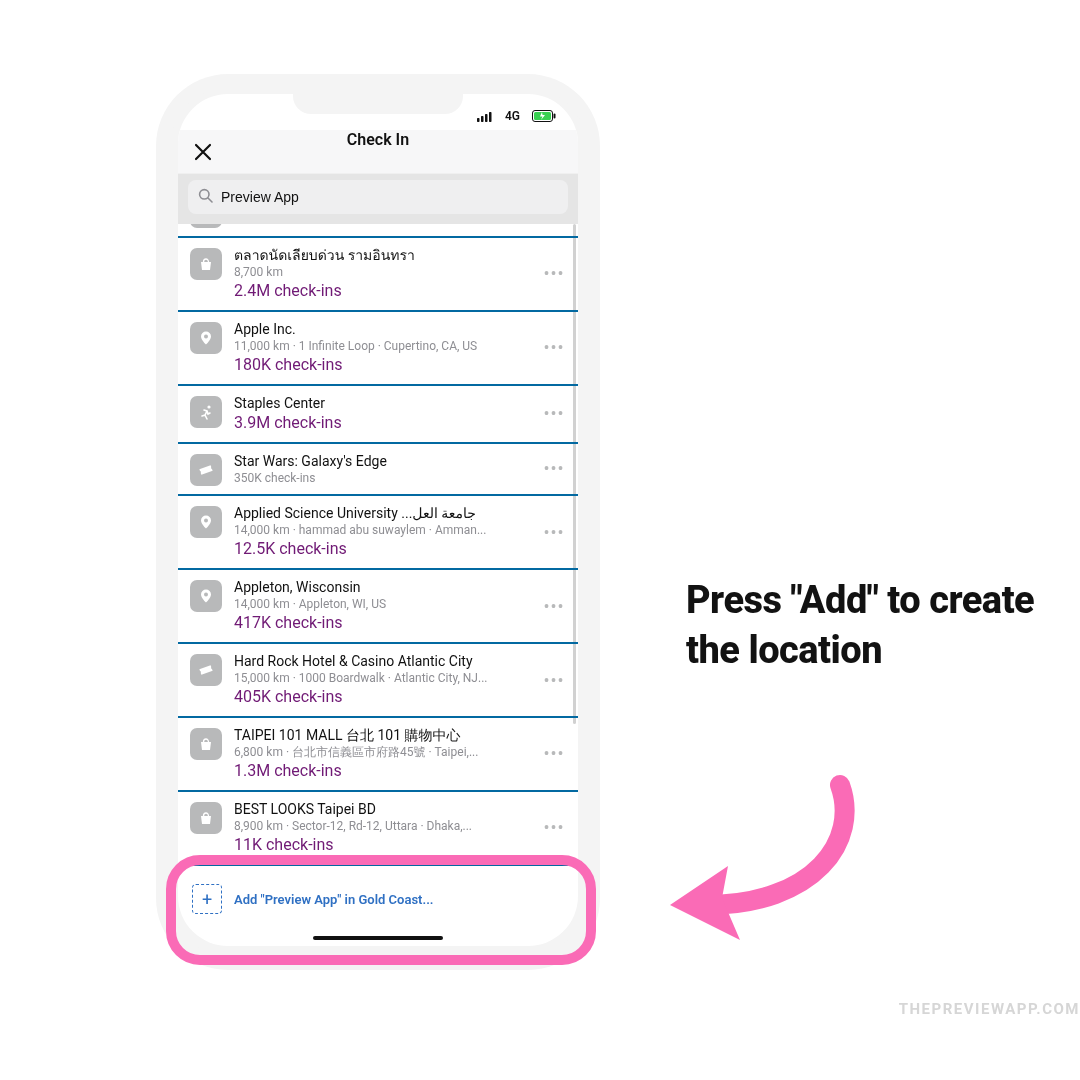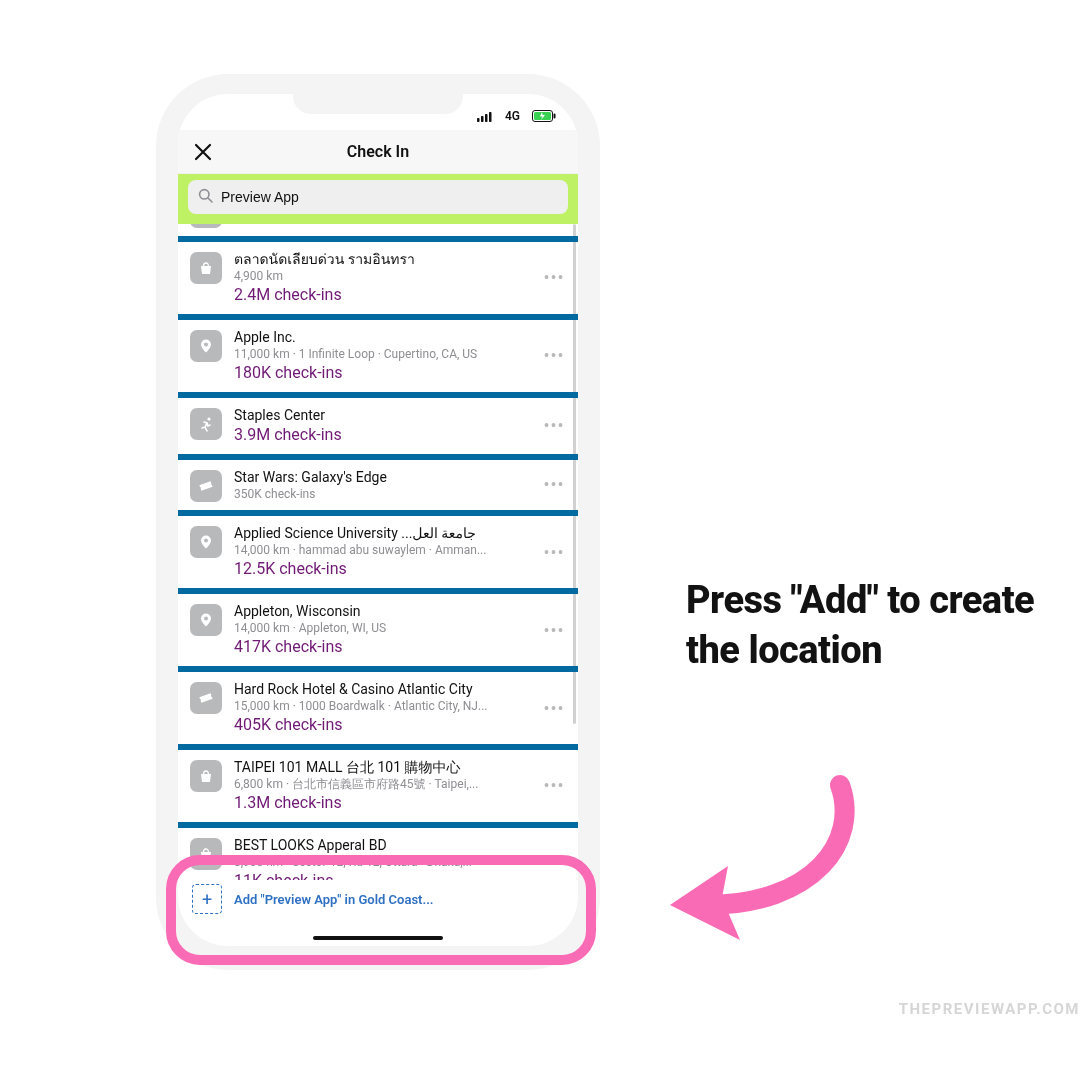--- a/index.html
+++ b/index.html
@@ -67,42 +67,41 @@
     font-weight: 600;
     color: #111;
   }
   .signal-icon svg, .battery-icon svg { display: block; }
 
   
   .nav-bar {
     height: 44px;
     background: #f7f7f8;
     display: flex;
-    align-items: center;
     justify-content: center;
     position: relative;
     border-bottom: 1px solid #f0f0f0;
   }
   .nav-close {
     position: absolute;
     left: 14px;
     top: 50%;
     transform: translateY(-50%);
     width: 22px; height: 22px;
     cursor: pointer;
   }
   .nav-title {
     font-size: 16px;
     font-weight: 600;
     color: #111;
   }
 
   
   .search-wrap {
-    background: #bef264;
+    background: #e5e5e5;
     padding: 6px 10px 10px;
   }
   .search-field {
     background: #efeff0;
     border-radius: 8px;
     height: 34px;
     display: flex;
     align-items: center;
     padding: 0 10px;
     gap: 8px;
@@ -123,21 +122,21 @@
     top: 130px;
     bottom: 66px;
     overflow: hidden;
     background: #fff;
   }
   .row {
     display: flex;
     align-items: flex-start;
     gap: 12px;
     padding: 8px 12px;
-    border-bottom: 6px solid #0369a1;
+    border-bottom: 2px solid #0369a1;
     position: relative;
   }
   .row.partial-top {
     padding-top: 0;
     margin-top: -30px;
   }
   .row-icon {
     width: 32px; height: 32px;
     background: #b8b9ba;
     border-radius: 7px;
@@ -346,21 +345,21 @@
 
       <div class="row">
         <div class="row-icon">
           <svg width="16" height="16" viewBox="0 0 16 16">
               <path d="M3 6 h10 l-1 8 h-8 Z" fill="#fff"></path>
               <path d="M5.5 6 a2.5 3 0 0 1 5 0" fill="none" stroke="#fff" stroke-width="1.3"></path>
             </svg>
         </div>
         <div class="row-body">
           <div class="row-title">ตลาดนัดเลียบด่วน รามอินทรา</div>
-          <div class="row-sub">4,900 km</div>
+          <div class="row-sub">8,700 km</div>
           <div class="row-checkins">2.4M check-ins</div>
         </div>
         <div class="row-more">•••</div>
       </div>
 
       <div class="row">
         <div class="row-icon">
           <svg width="16" height="16" viewBox="0 0 16 16">
               <path d="M8 1.5 a5 5 0 0 1 5 5 c0 3.5-5 8-5 8 s-5-4.5-5-8 a5 5 0 0 1 5-5 Z" fill="#fff"></path>
               <circle cx="8" cy="6.5" r="2" fill="#b8b9ba"></circle>
@@ -461,21 +460,21 @@
       </div>
 
       <div class="row">
         <div class="row-icon">
           <svg width="16" height="16" viewBox="0 0 16 16">
               <path d="M3 6 h10 l-1 8 h-8 Z" fill="#fff"></path>
               <path d="M5.5 6 a2.5 3 0 0 1 5 0" fill="none" stroke="#fff" stroke-width="1.3"></path>
             </svg>
         </div>
         <div class="row-body">
-          <div class="row-title">BEST LOOKS Apperal BD</div>
+          <div class="row-title">BEST LOOKS Taipei BD</div>
           <div class="row-sub">8,900 km · Sector-12, Rd-12, Uttara · Dhaka,...</div>
           <div class="row-checkins">11K check-ins</div>
         </div>
         <div class="row-more">•••</div>
       </div>
     </div>
 
     <div class="add-row">
       <div class="add-plus">+</div>
       <div class="add-label">Add "Preview App" in Gold Coast...</div>

